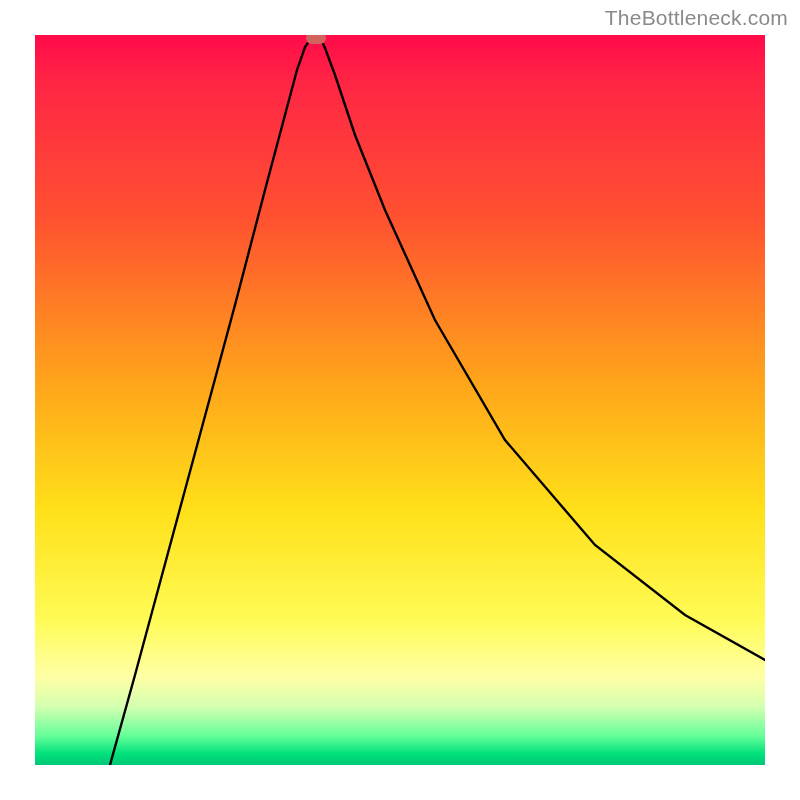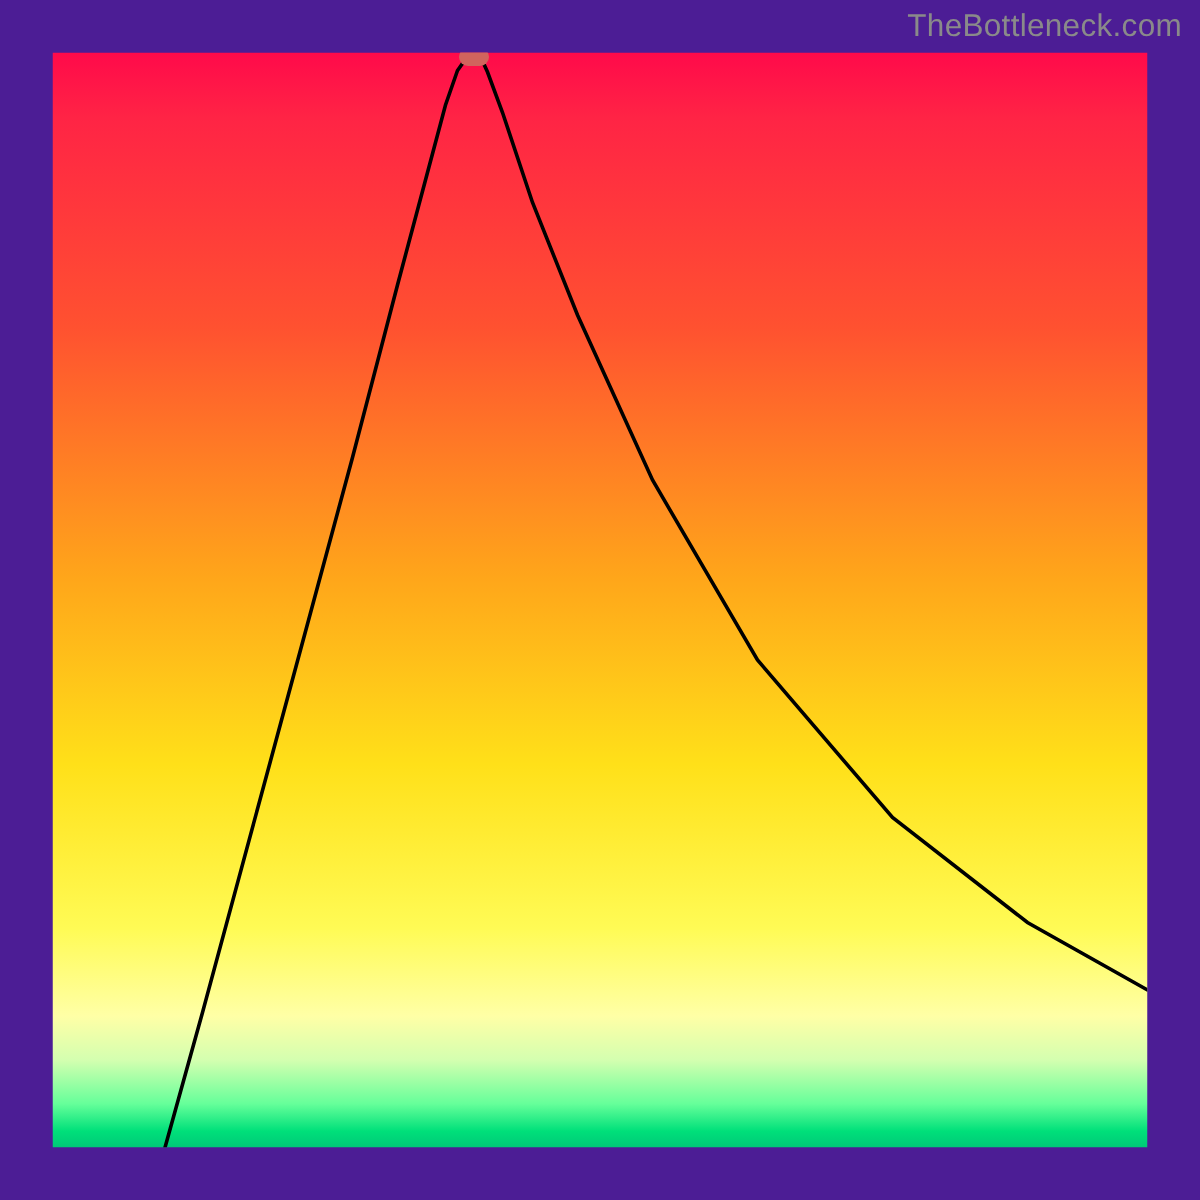--- a/index.html
+++ b/index.html
@@ -8,21 +8,21 @@
     width: 800px;
     height: 800px;
     background: #000;
     overflow: hidden;
     font-family: Arial, Helvetica, sans-serif;
   }
   .frame {
     position: absolute;
     left: 0; top: 0;
     width: 800px; height: 800px;
-    background: #4c1d95;
+    background: #ffffff;
   }
   .plot-area {
     position: absolute;
     left: 35px;
     top: 35px;
     width: 730px;
     height: 730px;
     overflow: hidden;
   }
   .gradient {

